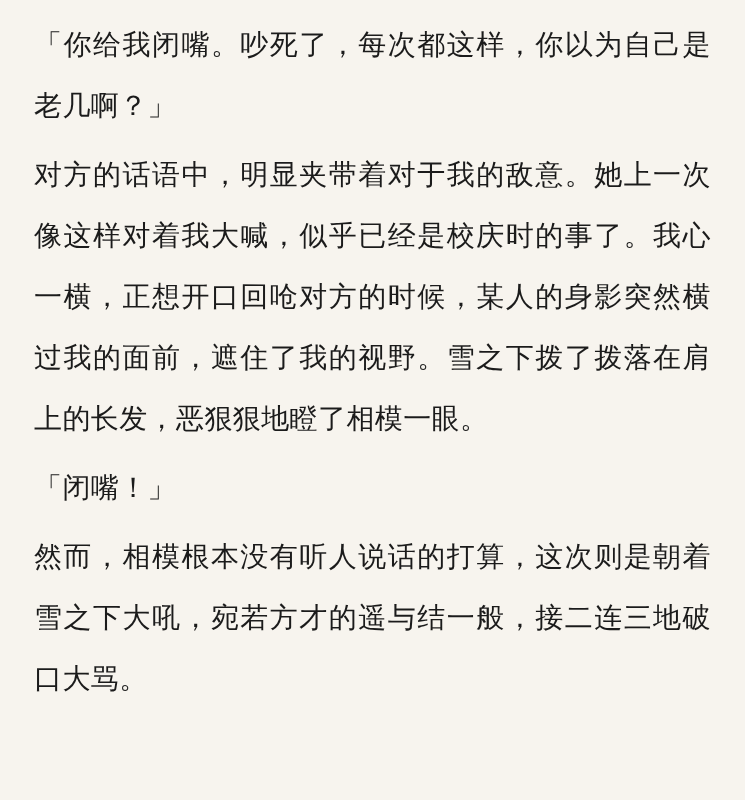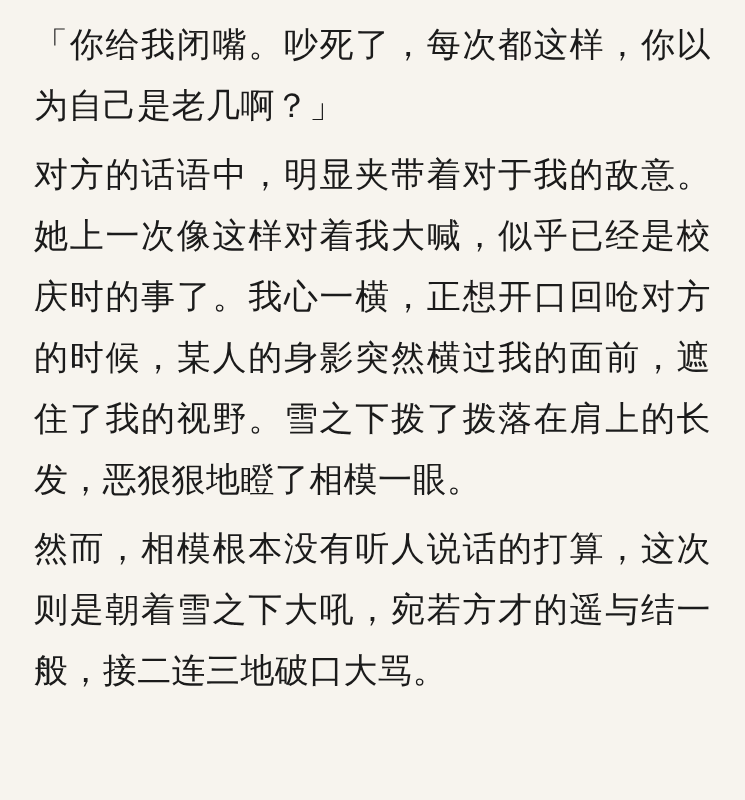--- a/index.html
+++ b/index.html
@@ -15,35 +15,36 @@
     color: #1b1b1b;
   }
   #reader {
     box-sizing: border-box;
     width: 745px;
     height: 800px;
     padding: 14px 34px 0 34px;
     background: #f7f4ee;
   }
   .para {
-    font-size: 34px;
+    font-size: 28px;
     line-height: 61px;
     margin: 0 0 8px 0;
     text-align: justify;
     text-justify: inter-ideograph;
     letter-spacing: 0.4px;
     word-break: break-all;
   }
   .para.dialogue {
     text-indent: 0;
   }
   .para.narration {
     text-indent: 0;
   }
 </style>
 </head>
 <body>
 
 <div id="reader">
   <p class="para dialogue">「你给我闭嘴。吵死了，每次都这样，你以为自己是老几啊？」</p>
   <p class="para narration">对方的话语中，明显夹带着对于我的敌意。她上一次像这样对着我大喊，似乎已经是校庆时的事了。我心一横，正想开口回呛对方的时候，某人的身影突然横过我的面前，遮住了我的视野。雪之下拨了拨落在肩上的长发，恶狠狠地瞪了相模一眼。</p>
+  <p class="para dialogue">「闭嘴！」</p>
   <p class="para narration">然而，相模根本没有听人说话的打算，这次则是朝着雪之下大吼，宛若方才的遥与结一般，接二连三地破口大骂。</p>
 </div>
 
 </body></html>

